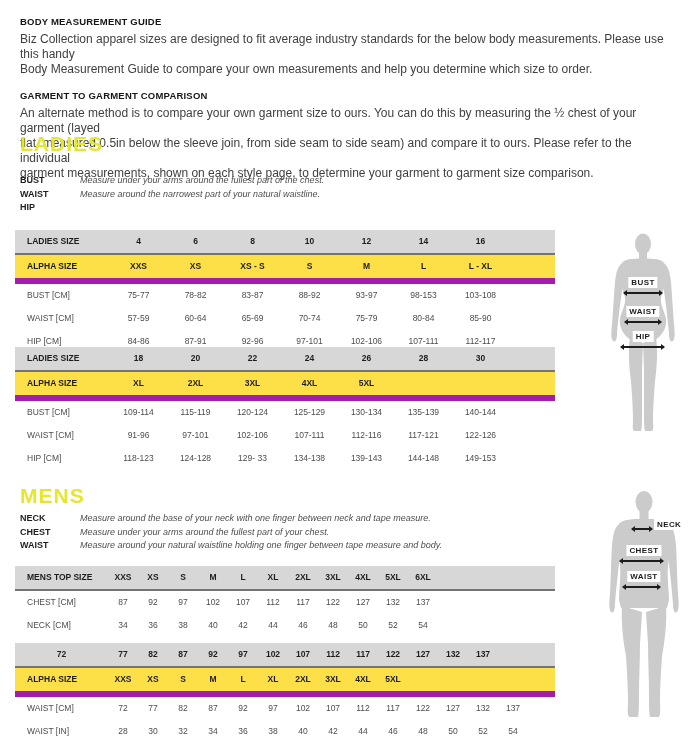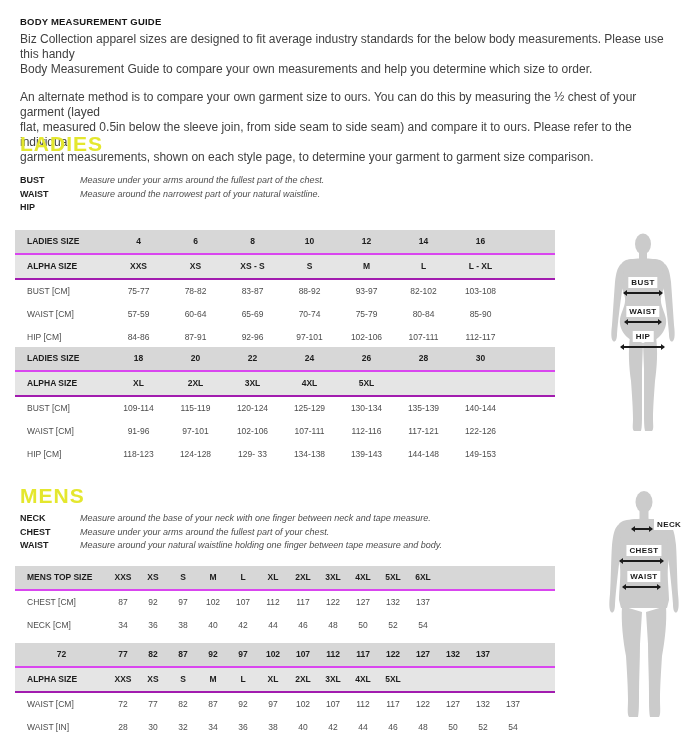--- a/index.html
+++ b/index.html
@@ -20,22 +20,22 @@
   #ladies-defs{top:174px;}
   #mens-defs{top:512px;}
   .def-row{display:grid;grid-template-columns:60px auto;}
   .def-term{font-weight:bold;color:#1d1d1d;}
   .def-text{color:#4d4d4d;font-style:italic;}
   
   .size-table{position:absolute;left:15px;width:540px;}
   .trow{display:grid;align-items:center;}
   .ladies-grid .trow{grid-template-columns:95px repeat(7,57px);}
   .mens-grid .trow{grid-template-columns:93px repeat(14,30px);}
-  .trow.head1{background:#d7d7d7;border-bottom:2px solid #d946ef;}
-  .trow.head2{background:#e5e5e5;border-bottom:2px solid #a21caf;}
+  .trow.head1{background:#d7d7d7;border-bottom:2px solid #737373;}
+  .trow.head2{background:#fde047;border-bottom:6px solid #a21caf;}
   .trow.head1 .tcell,.trow.head2 .tcell{font-weight:bold;color:#1d1d1d;}
   .tcell{font-size:8.5px;line-height:9px;padding:7px 1px;text-align:center;color:#4d4d4d;white-space:nowrap;}
   .tlabel{text-align:left;padding-left:12px;}
   #ladies-table-a{top:230px;}
   #ladies-table-b{top:347px;}
   #mens-table-top{top:566px;}
   #mens-table-bottom{top:643px;}
   
   .figure{position:absolute;}
   #ladies-figure{top:233px;left:608px;width:70px;height:200px;}
@@ -55,20 +55,21 @@
 </style>
 </head>
 <body>
 
 <div class="page">
 
   <section class="intro">
     <h2>BODY MEASUREMENT GUIDE</h2>
     <p>Biz Collection apparel sizes are designed to fit average industry standards for the below body measurements. Please use this handy
 Body Measurement Guide to compare your own measurements and help you determine which size to order.</p>
+    <h2>GARMENT TO GARMENT COMPARISON</h2>
     <p>An alternate method is to compare your own garment size to ours. You can do this by measuring the ½ chest of your garment (layed
 flat, measured 0.5in below the sleeve join, from side seam to side seam) and compare it to ours. Please refer to the individual
 garment measurements, shown on each style page, to determine your garment to garment size comparison.</p>
   </section>
 
   <h1 class="sec-head" id="ladies-head" style="color: rgb(228, 231, 46);">LADIES</h1>
 
   <div class="defs" id="ladies-defs">
     <div class="def-row">
       <span class="def-term">BUST</span>
@@ -104,21 +105,21 @@
         <div class="tcell">L</div>
         <div class="tcell">L - XL</div>
       </div>
       <div class="trow data">
         <div class="tcell tlabel">BUST [CM]</div>
         <div class="tcell">75-77</div>
         <div class="tcell">78-82</div>
         <div class="tcell">83-87</div>
         <div class="tcell">88-92</div>
         <div class="tcell">93-97</div>
-        <div class="tcell">82-102</div>
+        <div class="tcell">98-153</div>
         <div class="tcell">103-108</div>
       </div>
       <div class="trow data">
         <div class="tcell tlabel">WAIST [CM]</div>
         <div class="tcell">57-59</div>
         <div class="tcell">60-64</div>
         <div class="tcell">65-69</div>
         <div class="tcell">70-74</div>
         <div class="tcell">75-79</div>
         <div class="tcell">80-84</div>

